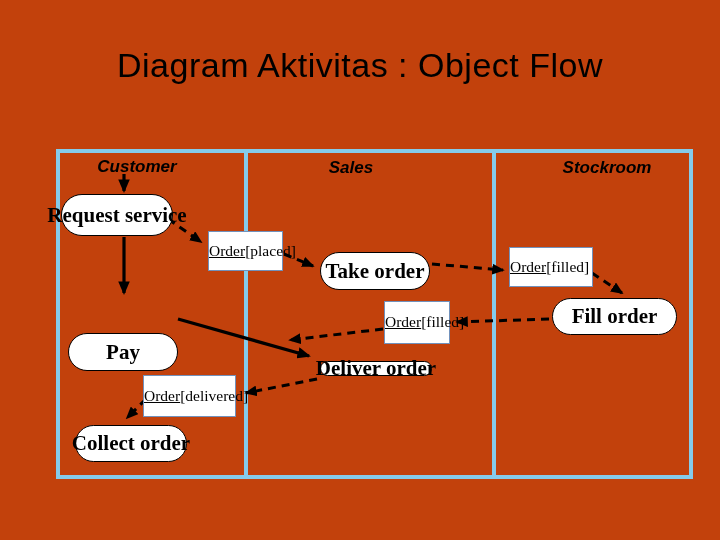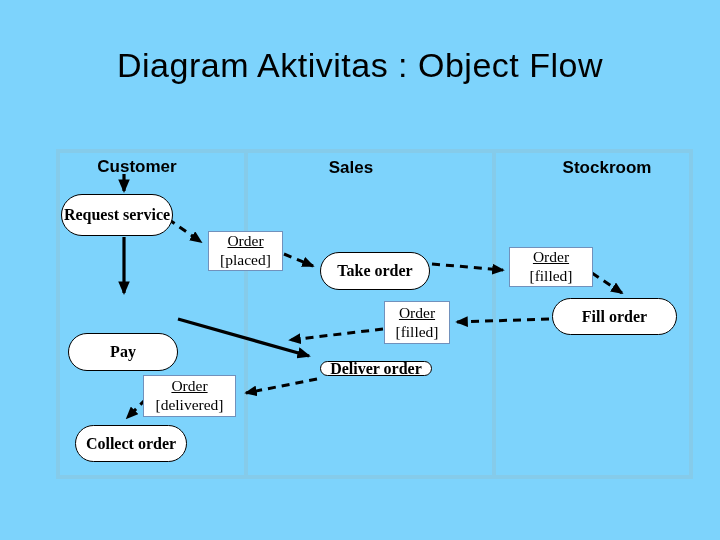--- a/index.html
+++ b/index.html
@@ -1,33 +1,33 @@
 <!DOCTYPE html>
 <html><head>
 <meta charset="utf-8">
 <style>
   html,body{margin:0;padding:0;background:#ffffff;}
-  .canvas{position:relative;width:720px;height:540px;background:#7dd3fc;overflow:hidden;
+  .canvas{position:relative;width:720px;height:540px;background:#c2410c;overflow:hidden;
           font-family:"Liberation Sans",sans-serif;}
   .slide-title{position:absolute;left:0;top:46px;width:720px;text-align:center;
                font-size:34px;color:#000;letter-spacing:0.5px;white-space:nowrap;}
   .lane-frame{position:absolute;left:56px;top:149px;width:637px;height:330px;
               border:4px solid #85CBEA;box-sizing:border-box;background:transparent;z-index:0;}
   .lane-divider{position:absolute;top:153px;width:4px;height:322px;background:#85CBEA;z-index:1;}
   .lane-header{position:absolute;width:140px;text-align:center;font-weight:bold;
-               font-size:17px;color:#000;z-index:3;}
+               font-size:17px;color:#000;z-index:3;font-style:italic;}
   svg.flows{position:absolute;left:0;top:0;width:720px;height:540px;z-index:2;pointer-events:none;}
   .edge-control{stroke:#000;stroke-width:3.2;fill:none;}
   .edge-object{stroke:#000;stroke-width:3;stroke-dasharray:8 6;fill:none;}
   .activity{position:absolute;background:#fff;border:1.5px solid #000;border-radius:999px;
             display:flex;align-items:center;justify-content:center;box-sizing:border-box;
-            font-family:"Liberation Serif",serif;font-weight:bold;font-size:16px;color:#000;
+            font-family:"Liberation Serif",serif;font-weight:bold;font-size:21px;color:#000;
             z-index:3;white-space:nowrap;}
   .objnode{position:absolute;background:#fff;border:1.5px solid #7191BC;
-           display:flex;flex-direction:column;align-items:center;justify-content:center;
+           display:flex;flex-direction:row;align-items:center;justify-content:flex-start;
            box-sizing:border-box;font-family:"Liberation Serif",serif;font-size:15.5px;
            line-height:1.22;color:#000;z-index:3;white-space:nowrap;}
   .objnode .objname{text-decoration:underline;}
 </style>
 </head>
 <body>
 
 <div class="canvas">
 
   <div class="slide-title">Diagram Aktivitas : Object Flow</div>

